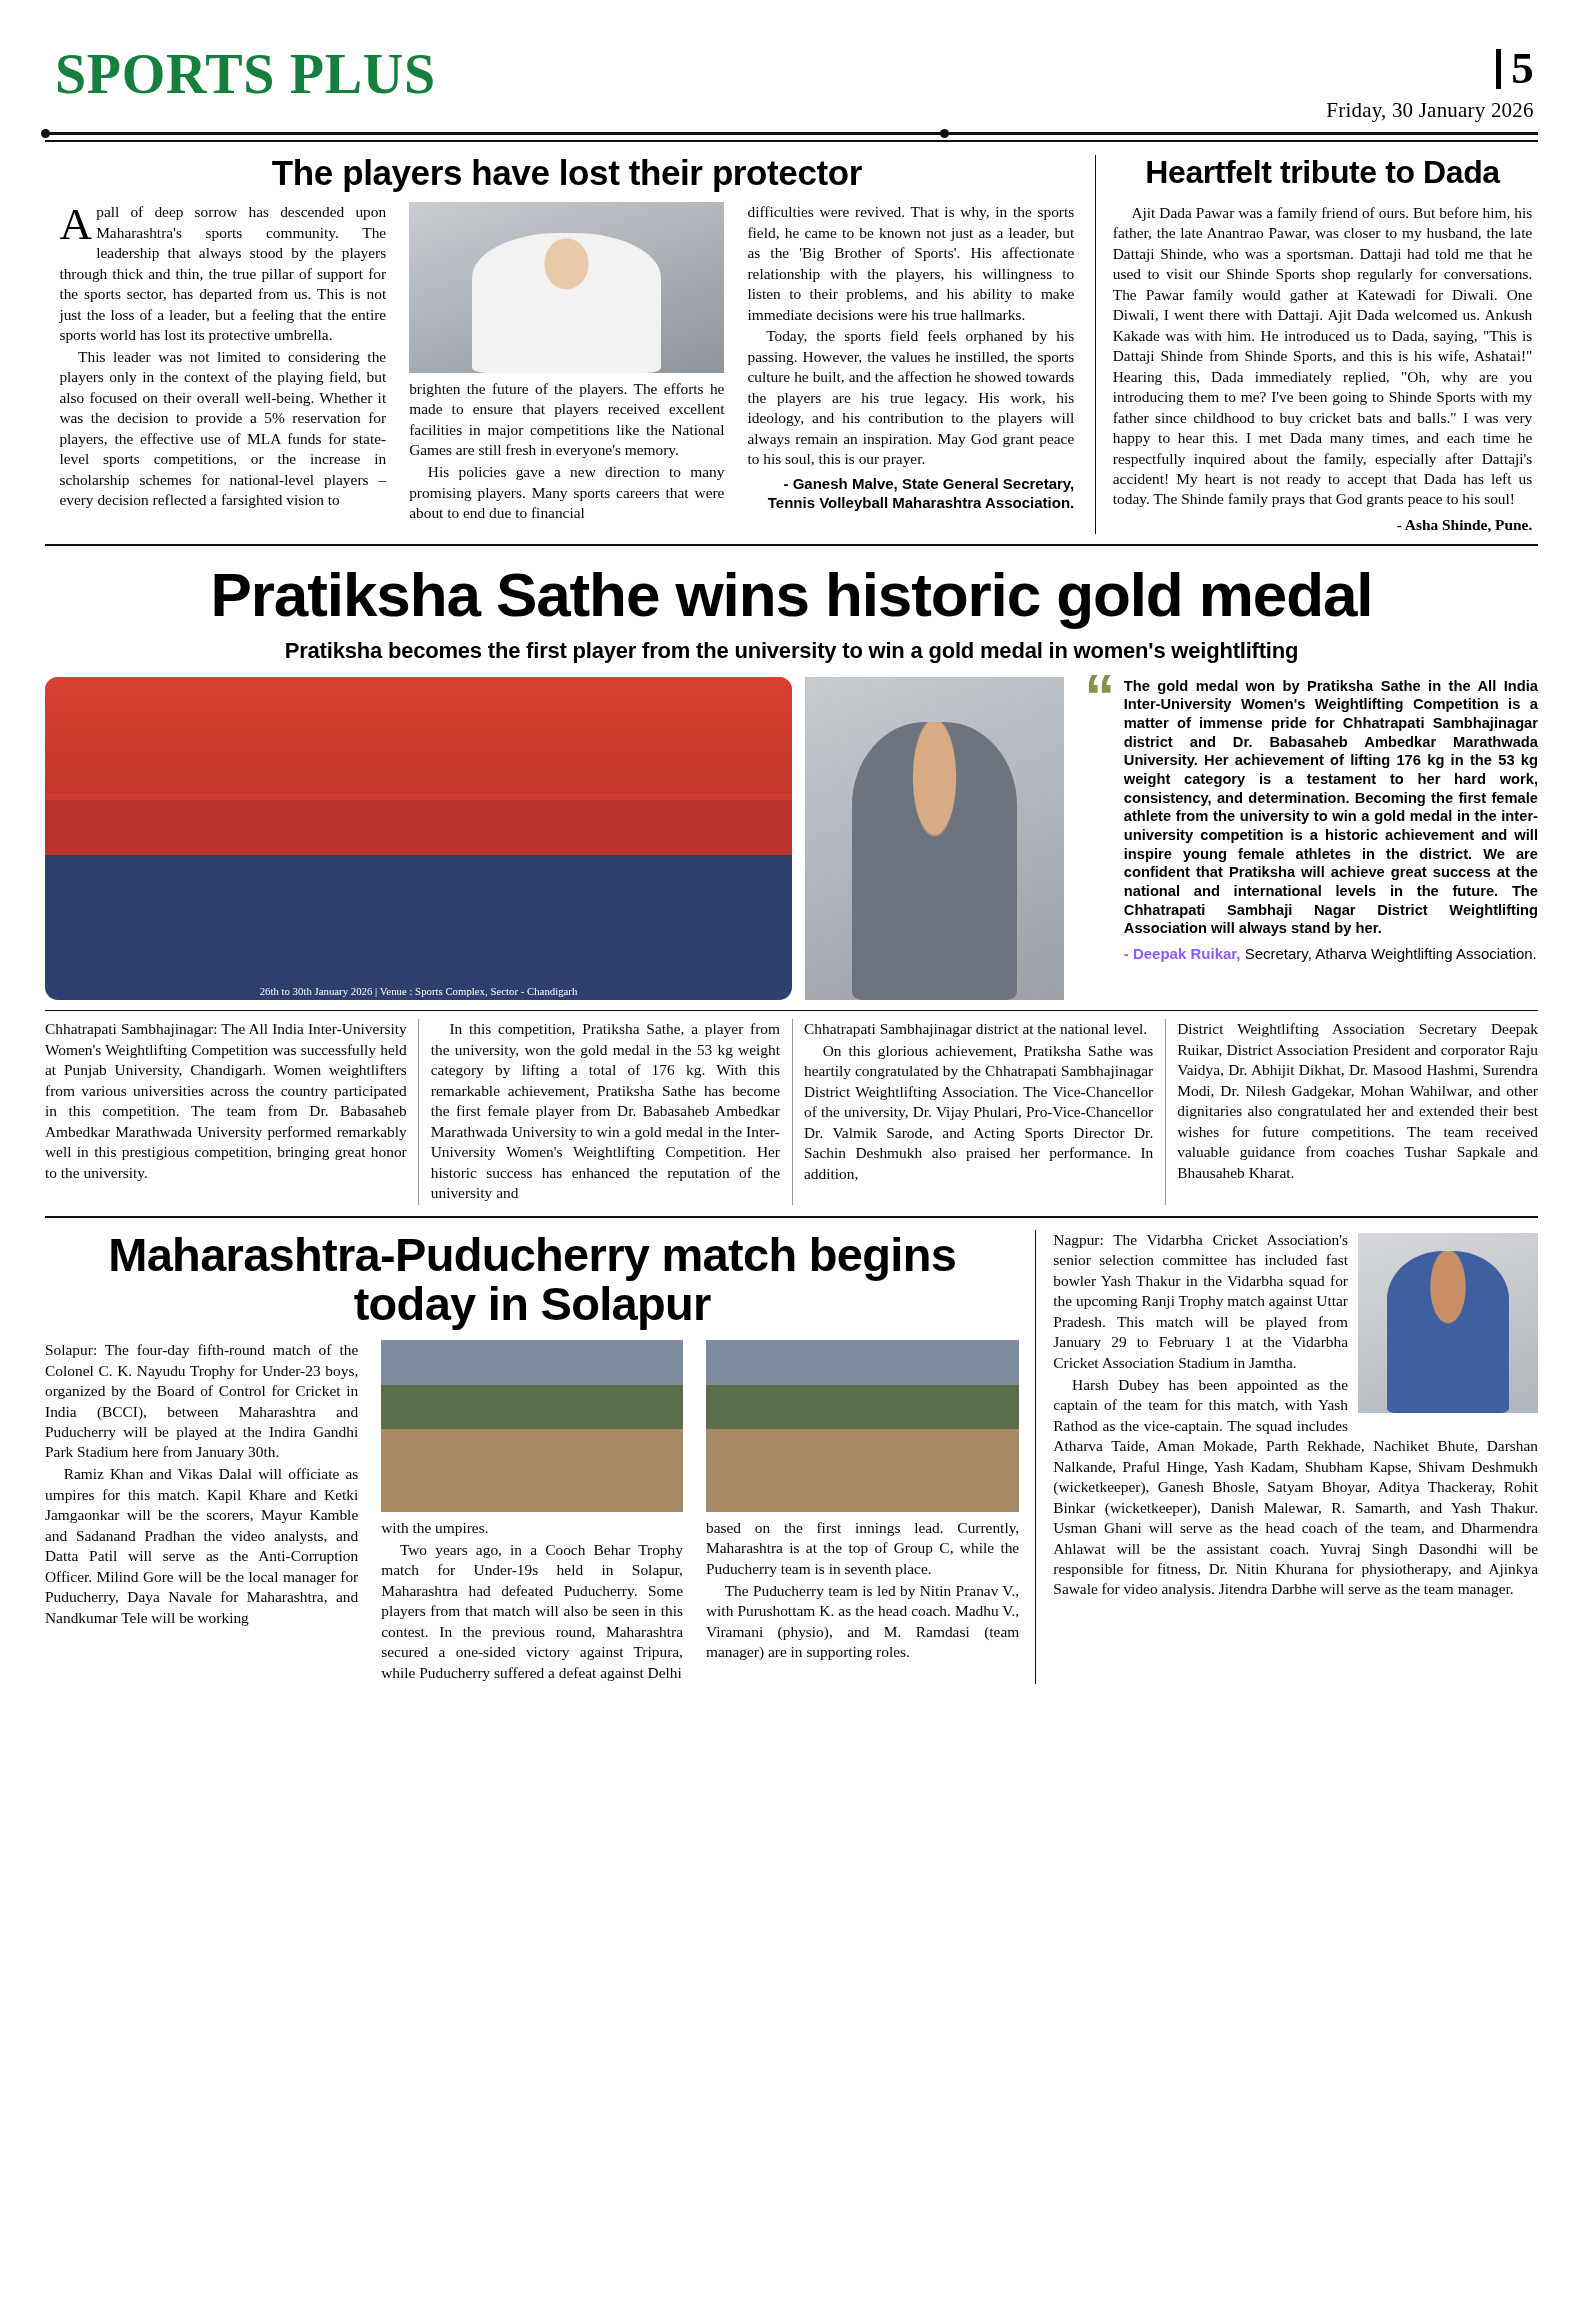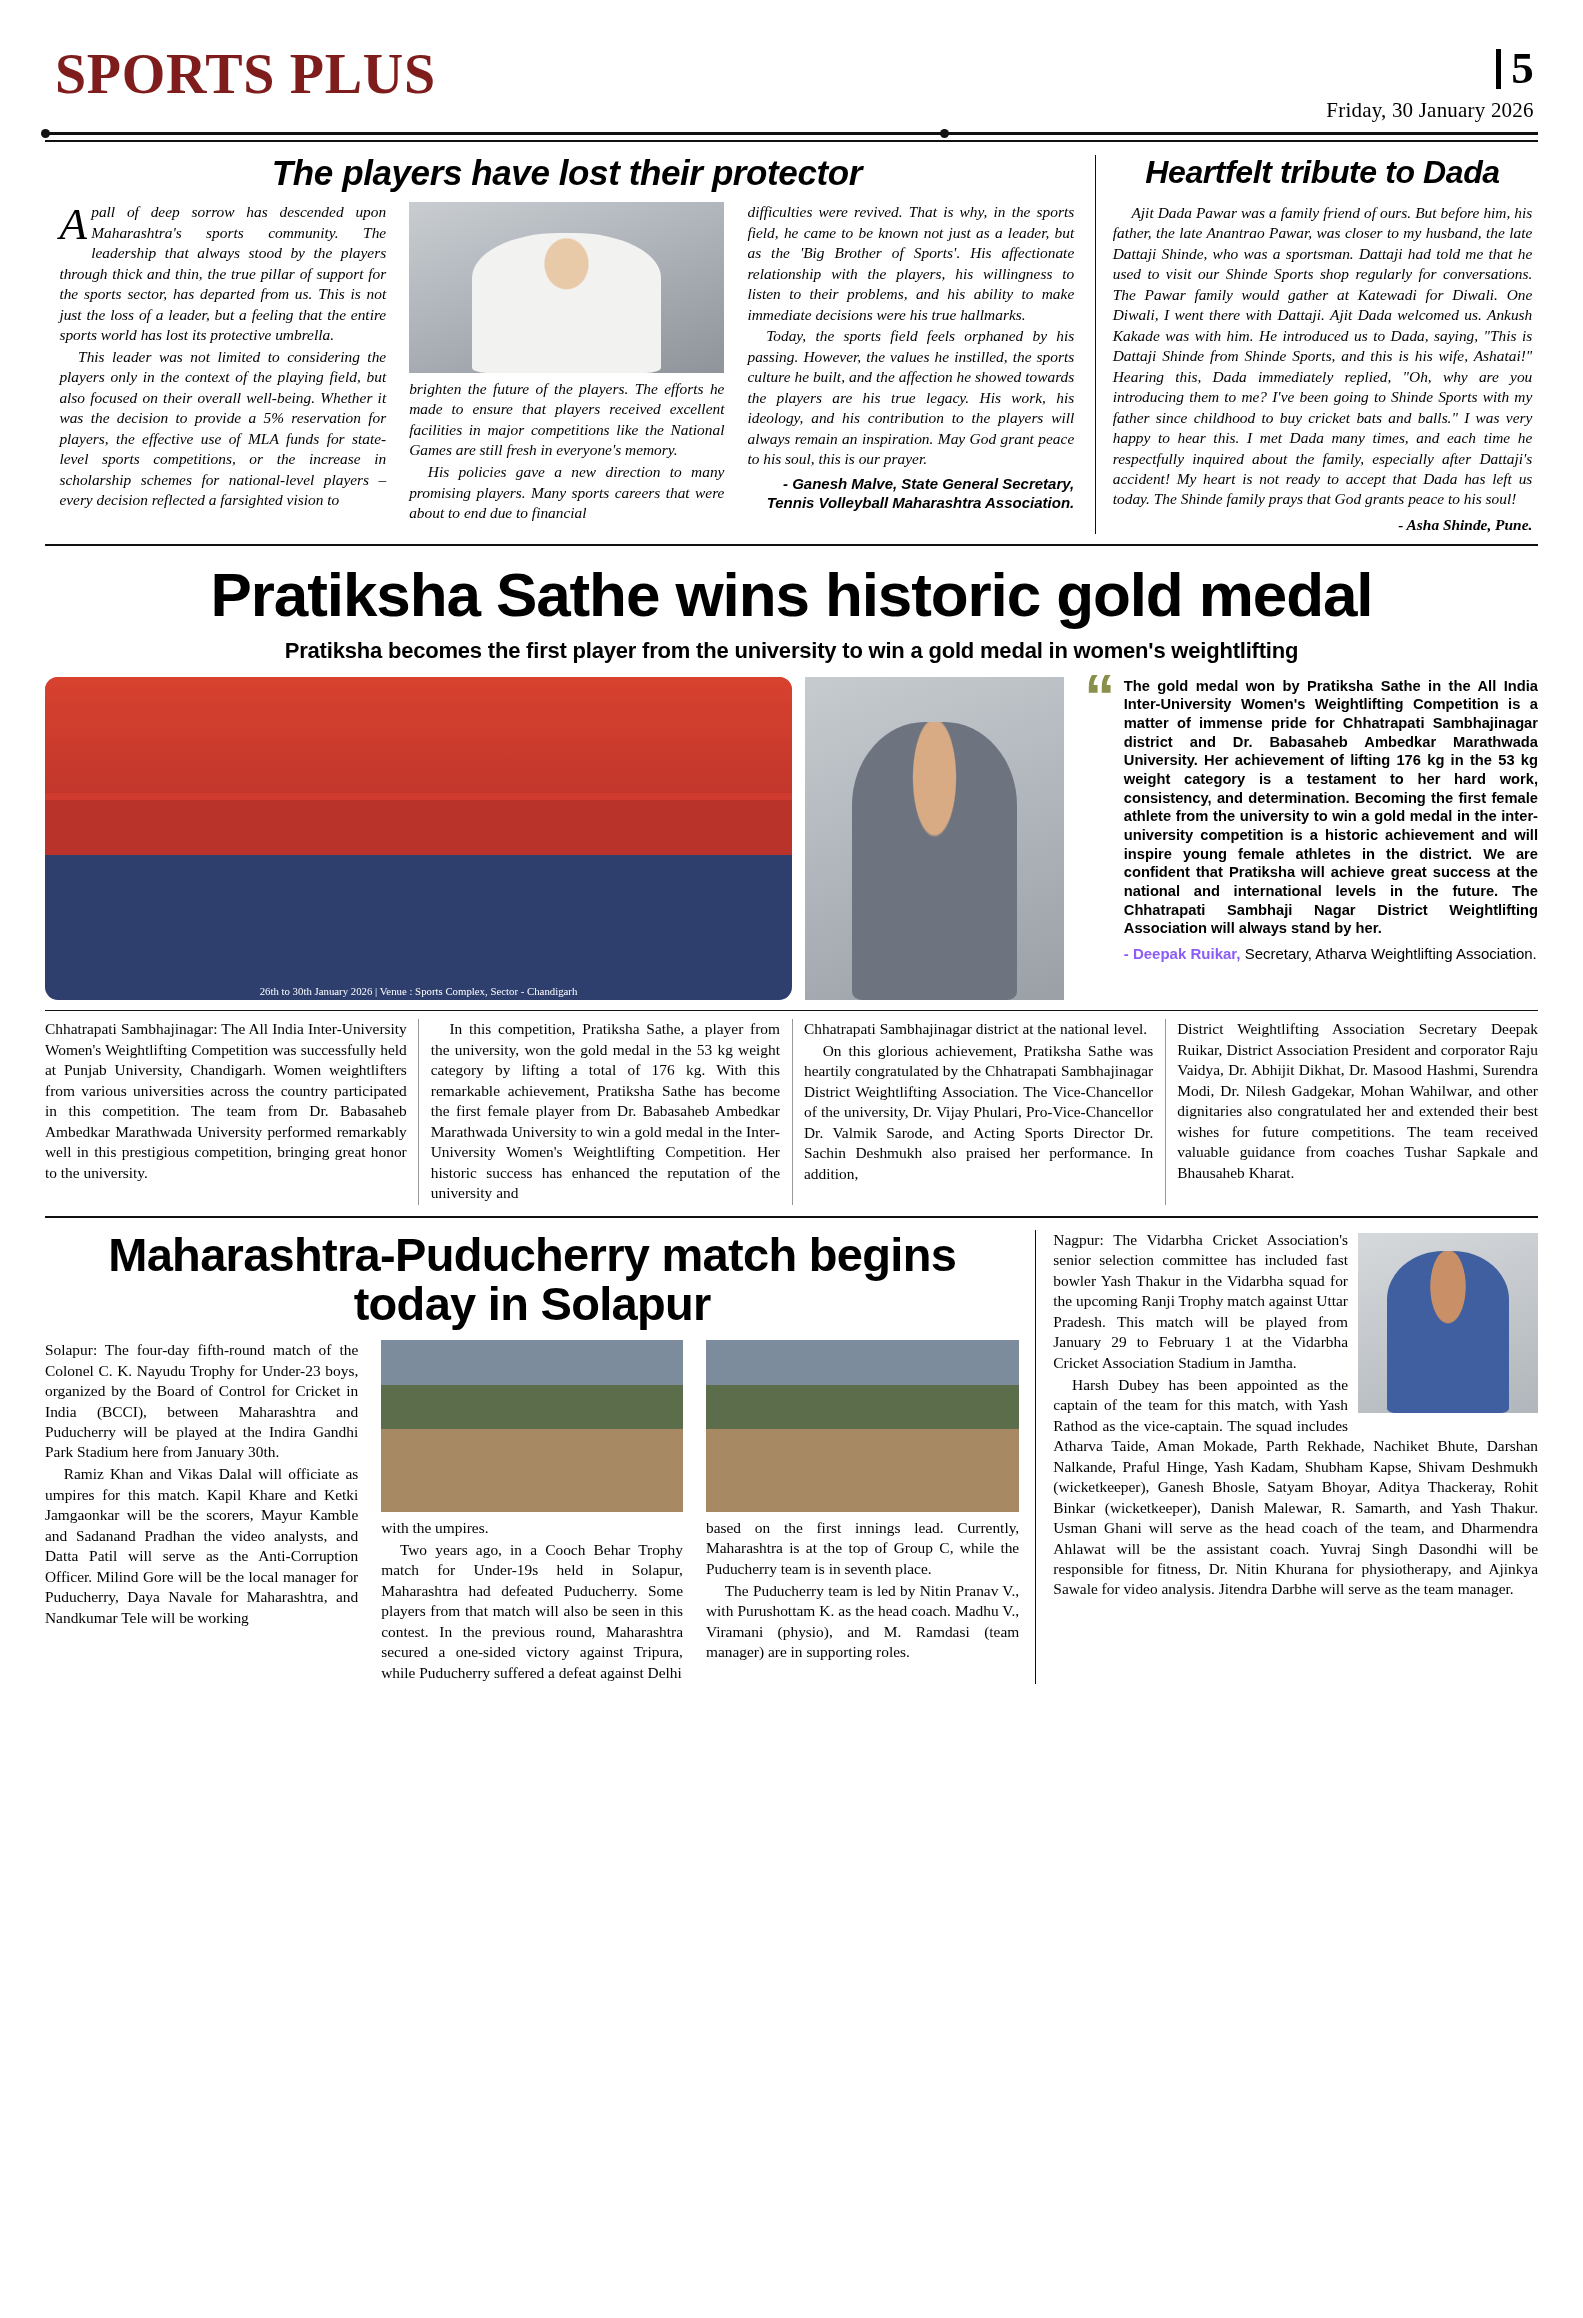--- a/index.html
+++ b/index.html
@@ -21,21 +21,21 @@
   .masthead {
     display: flex;
     align-items: flex-start;
     justify-content: space-between;
     padding-top: 17px;
   }
   .masthead-title {
     font-family: "Liberation Serif", serif;
     font-weight: bold;
     font-size: 56px;
-    color: #7f1d1d;
+    color: #15803d;
     letter-spacing: 0.7px;
     line-height: 1;
     margin-left: 10px;
   }
   .masthead-right {
     text-align: right;
     padding-right: 4.3px;
   }
   .page-number-wrap {
     display: flex;
@@ -100,21 +100,20 @@
   .body-text p.noindent { text-indent: 0; }
 
   
   .top-section {
     display: flex;
     gap: 6px;
     border-top: 2.2px solid #111;
     border-bottom: 2.2px solid #111;
     padding: 13px 0 10px 0;
     margin-top: 4.3px;
-    font-style: italic;
   }
   .top-left { width: 1048px; padding: 0 14.4px 0 14.4px; }
   .top-right { width: 445px; padding: 0 5.7px 0 17px; border-left: 1.1px solid #111; }
 
   .headline-lead {
     font-family: "Liberation Sans", sans-serif;
     font-weight: bold;
     font-size: 35px;
     text-align: center;
     line-height: 1.05;

